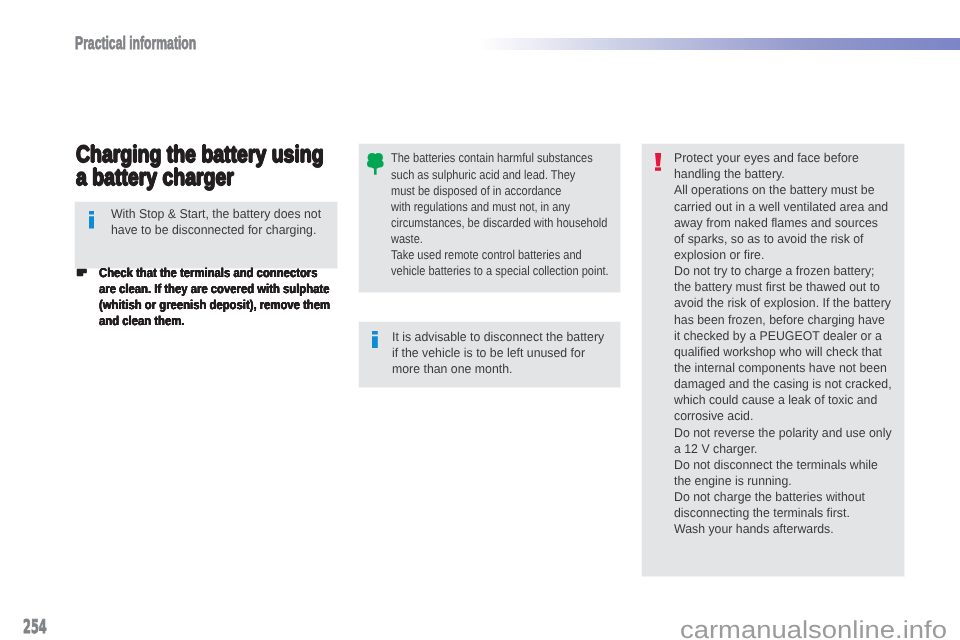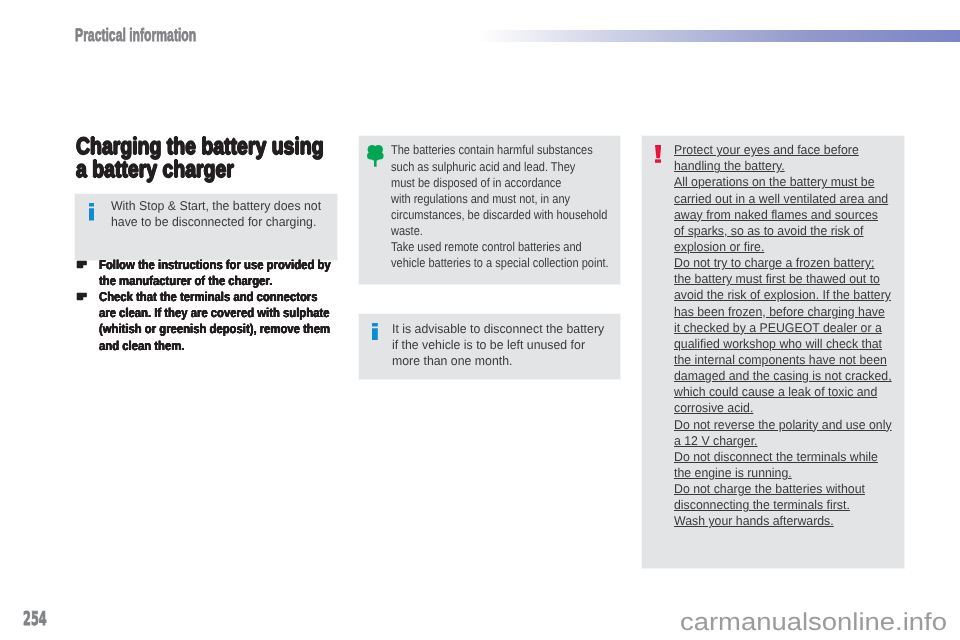--- a/index.html
+++ b/index.html
@@ -2,21 +2,21 @@
 <html><head>
 <meta charset="utf-8">
 <style>
   html, body { margin:0; padding:0; }
   body {
     width:960px; height:640px; background:#ffffff; overflow:hidden;
     font-family:"Liberation Sans", sans-serif;
     -webkit-font-smoothing:antialiased;
     text-rendering:geometricPrecision;
   }
-  .page { position:relative; width:960px; height:531px; }
+  .page { position:relative; width:960px; height:531px;margin-top:8px; }
 
   
   .hdr-title {
     position:absolute; left:75.4px; top:26px;
     font-size:18px; font-weight:bold; color:#818285;
     -webkit-text-stroke:0.75px #818285;
     transform:scaleX(0.677); transform-origin:0 0;
     white-space:nowrap; line-height:18px;
   }
   .hdr-bar {
@@ -69,21 +69,21 @@
   .p-env { left:358px; top:135px; width:263px; height:150px; }
   .p-env .ico-tree { left:9px; top:10px; }
   .p-env .ptext { margin-left:32.8px; padding-top:7.4px; }
 
   .p-info-mid { left:358px; top:313px; width:263px; height:67px; }
   .p-info-mid .ico-i { left:14.1px; top:9.5px; }
   .p-info-mid .ptext { margin-left:33.5px; padding-top:7.5px; }
 
   .p-warn { left:641px; top:135px; width:264px; height:434px; }
   .p-warn .ico-excl { left:14px; top:10.3px; }
-  .p-warn .ptext { margin-left:33.2px; padding-top:7.2px;text-decoration:underline; }
+  .p-warn .ptext { margin-left:33.2px; padding-top:7.2px; }
 
   .pagenum {
     position:absolute; left:23px; top:609.8px;
     font-size:19px; font-weight:bold; color:#808386; line-height:19px;
     font-family:"DejaVu Sans", sans-serif;
     -webkit-text-stroke:0.9px #808386;
     transform:scaleX(0.60); transform-origin:0 0;
   }
   .wm {
     position:absolute; left:680.4px; top:611px;
@@ -111,28 +111,20 @@
         <rect x="0" y="52" width="58" height="124" rx="2" fill="#0f8bd4"></rect>
       </svg>
     </span>
     <div class="ptext">
         <span class="ln">With Stop &amp; Start, the battery does not</span>
         <span class="ln">have to be disconnected for charging.</span>
       </div>
   </div>
 
   <div class="bullets">
-    <div class="bullet">
-      <span class="ptr">
-        <svg width="11.4" height="9.6" viewBox="0 0 110 90" aria-hidden="true">
-          <path fill="#231f20" d="M14 5h84c4 0 7 3 7 7v31c0 4-3 7-7 7H70v21c0 4-3 7-7 7H14c-4 0-7-3-7-7V12c0-4 3-7 7-7z"></path>
-        </svg>
-      </span>
-      <span class="btext"><span class="ln">Follow the instructions for use provided by</span><span class="ln">the manufacturer of the charger.</span></span>
-    </div>
     <div class="bullet">
       <span class="ptr">
         <svg width="11.4" height="9.6" viewBox="0 0 110 90" aria-hidden="true">
           <path fill="#231f20" d="M14 5h84c4 0 7 3 7 7v31c0 4-3 7-7 7H70v21c0 4-3 7-7 7H14c-4 0-7-3-7-7V12c0-4 3-7 7-7z"></path>
         </svg>
       </span>
       <span class="btext"><span class="ln">Check that the terminals and connectors</span><span class="ln">are clean. If they are covered with sulphate</span><span class="ln">(whitish or greenish deposit), remove them</span><span class="ln">and clean them.</span></span>
     </div>
   </div>
 

